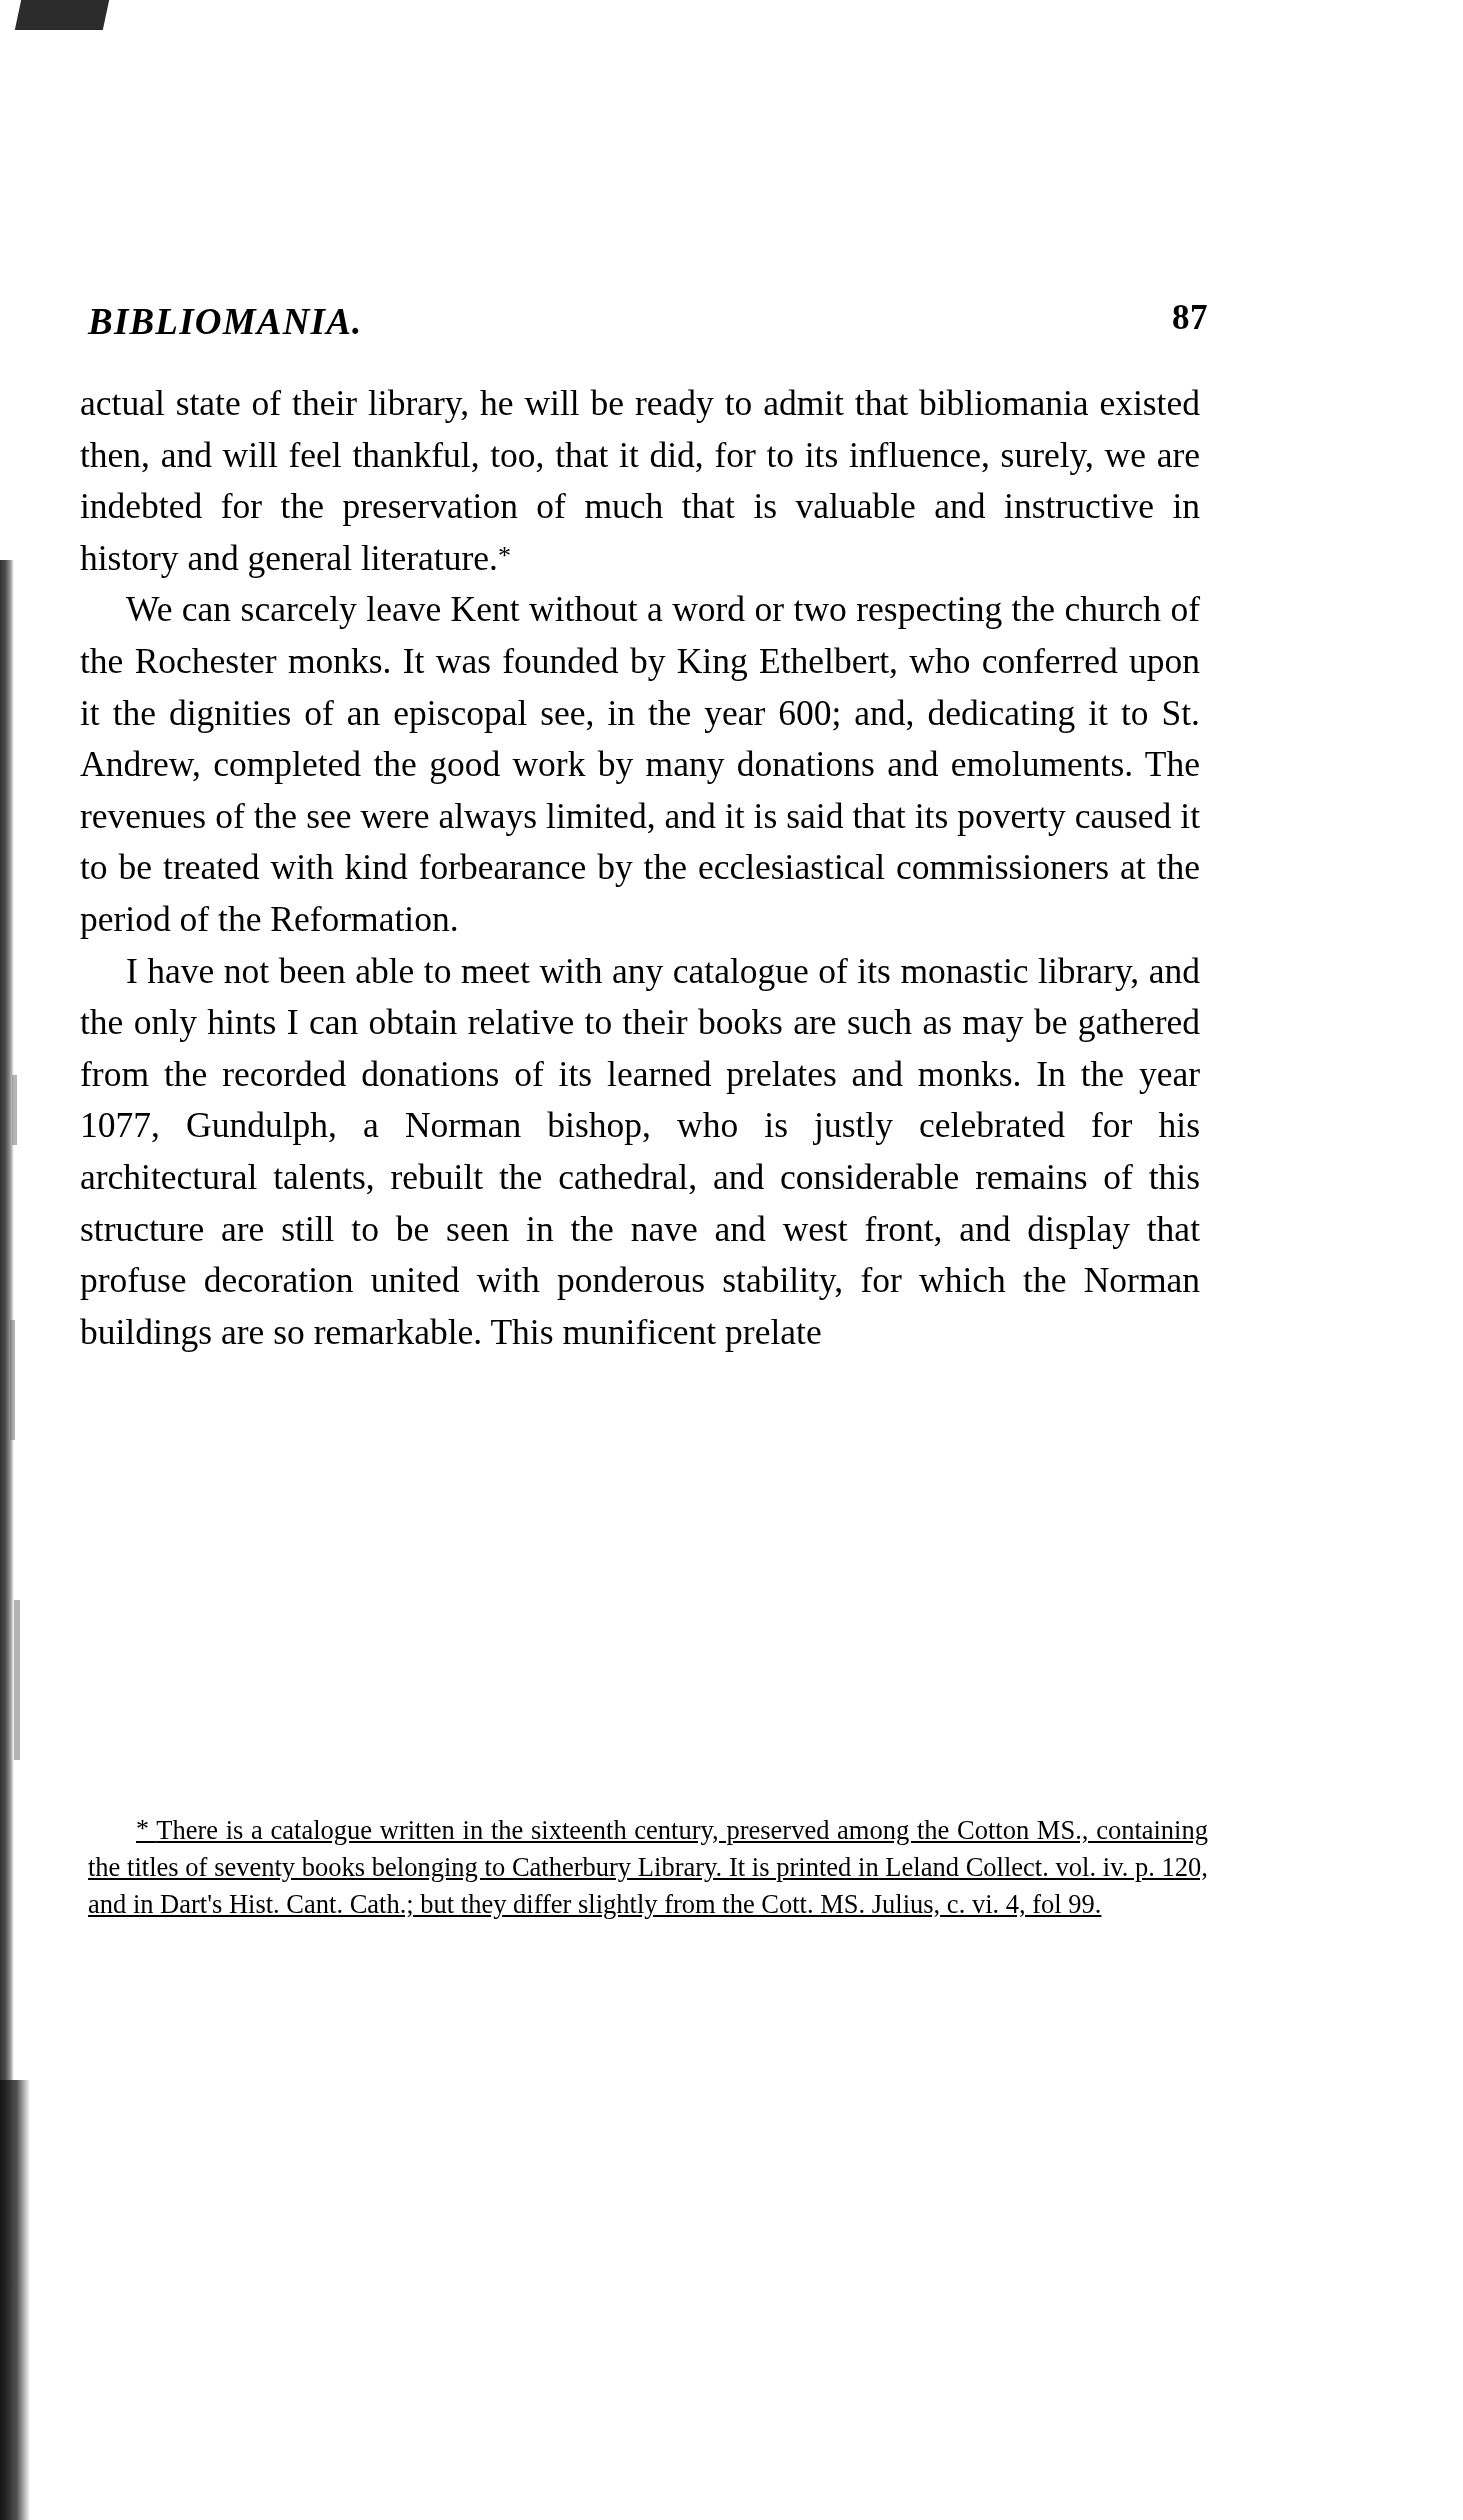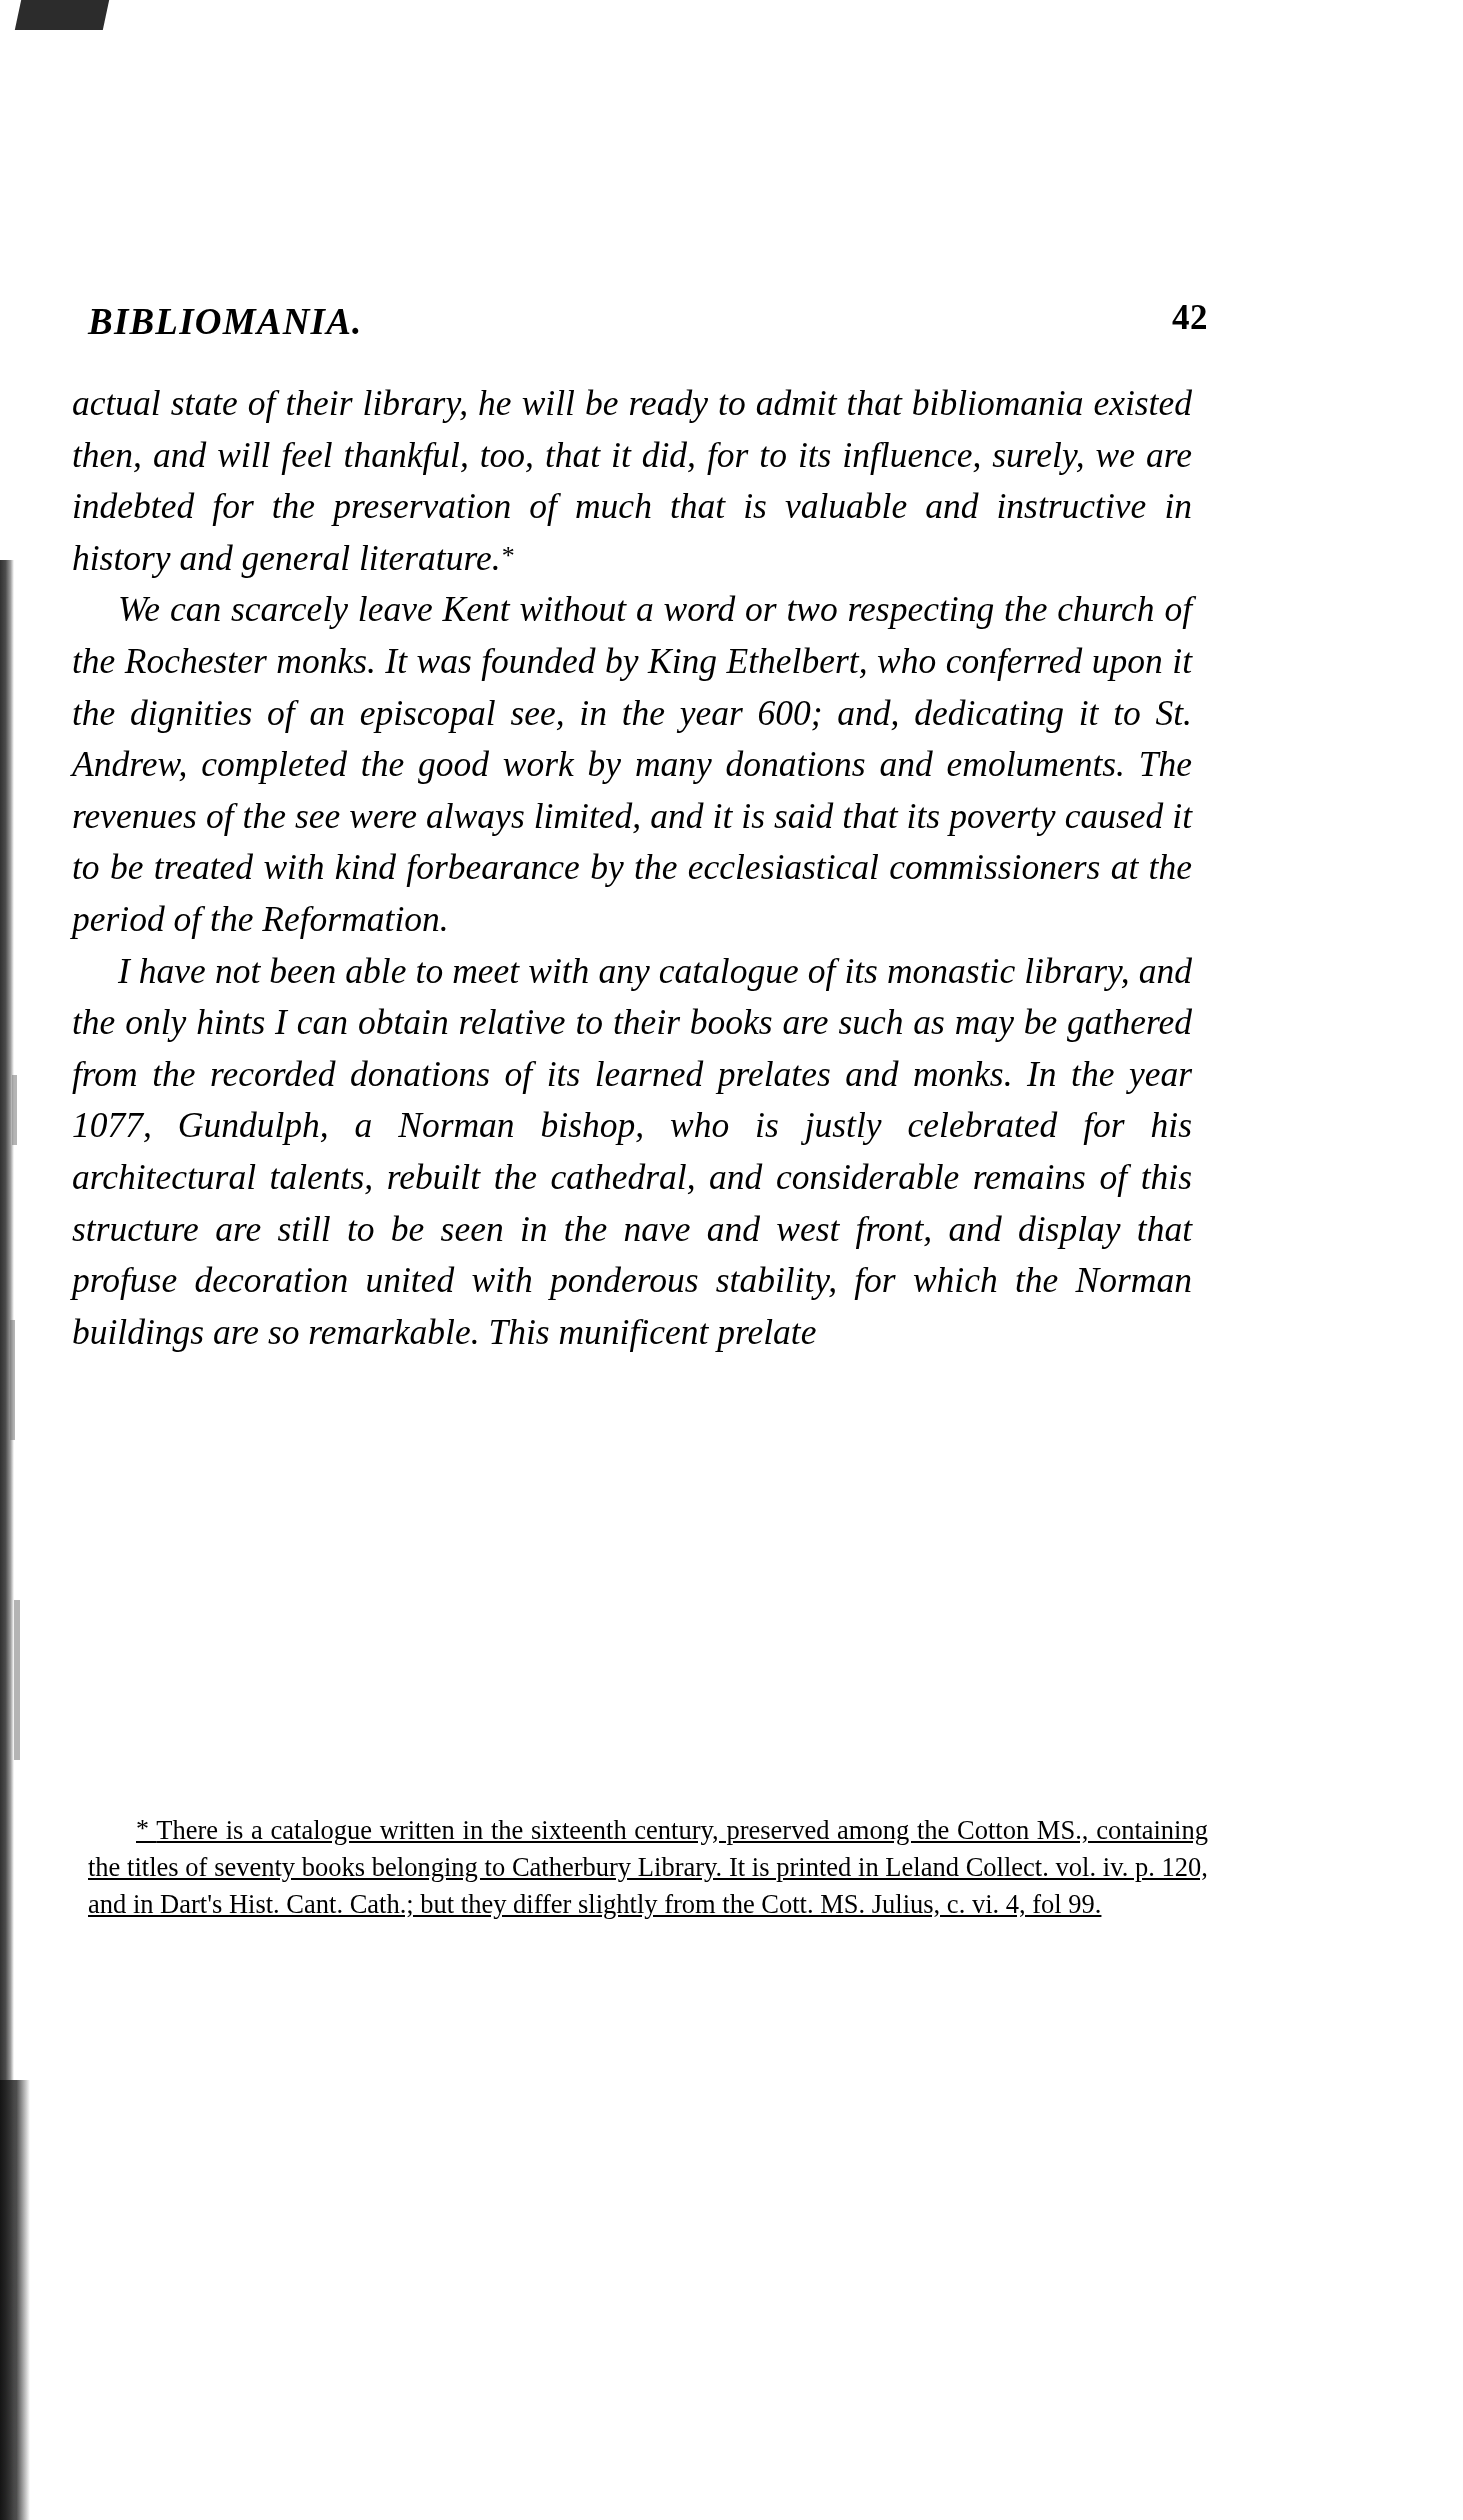--- a/index.html
+++ b/index.html
@@ -81,24 +81,23 @@
     right: 0px;
     top: -2px;
     font-family: "Liberation Serif", serif;
     font-weight: 700;
     font-size: 35px;
     letter-spacing: 0.5px;
   }
 
   .body-text {
     position: absolute;
-    left: 72px;
+    left: 80px;
     top: 378px;
     width: 1120px;
-    font-style: italic;
   }
 
   .para {
     margin: 0;
     font-size: 35.5px;
     line-height: 51.6px;
     text-align: justify;
     text-justify: inter-word;
     hyphens: none;
   }
@@ -141,21 +140,21 @@
 
   <div class="scan-edge-top"></div>
   <div class="scan-edge-left"></div>
   <div class="scan-edge-left2"></div>
   <div class="scan-speck" style="left:12px; top:1075px; width:5px; height:70px;"></div>
   <div class="scan-speck" style="left:10px; top:1320px; width:5px; height:120px;"></div>
   <div class="scan-speck" style="left:14px; top:1600px; width:6px; height:160px;"></div>
 
   <div class="header">
     <span class="running-title">BIBLIOMANIA.</span>
-    <span class="folio">42</span>
+    <span class="folio">87</span>
   </div>
 
   <div class="body-text">
     <p class="para">actual state of their library, he will be ready to admit that bibliomania existed then, and will feel thankful, too, that it did, for to its influence, surely, we are indebted for the preservation of much that is valuable and instructive in history and general literature.<sup class="star">*</sup></p>
     <p class="para indent">We can scarcely leave Kent without a word or two respecting the church of the Rochester monks. It was founded by King Ethelbert, who conferred upon it the dignities of an episcopal see, in the year 600; and, dedicating it to St. Andrew, completed the good work by many donations and emoluments.   The revenues of the see were always limited, and it is said that its poverty caused it to be treated with kind forbearance by the ecclesiastical commissioners at the period of the Reformation.</p>
     <p class="para indent">I have not been able to meet with any catalogue of its monastic library, and the only hints I can obtain relative to their books are such as may be gathered from the recorded donations of its learned prelates and monks.   In the year 1077, Gundulph, a Norman bishop, who is justly celebrated for his architectural talents, rebuilt the cathedral, and considerable remains of this structure are still to be seen in the nave and west front, and display that profuse decoration united with ponderous stability, for which the Norman buildings are so remarkable.   This munificent prelate</p>
   </div>
 
   <div class="footnote">
     <p class="fn-first"><span class="fn-marker">*</span> <span>There is a catalogue written in the sixteenth century, preserved among the Cotton MS., containing the titles of seventy books belonging to Catherbury Library.   It is printed in Leland Collect. vol. iv. p. 120, and in Dart's Hist. Cant. Cath.; but they differ slightly from the Cott. MS.   Julius, c. vi. 4, fol 99.</span></p>

